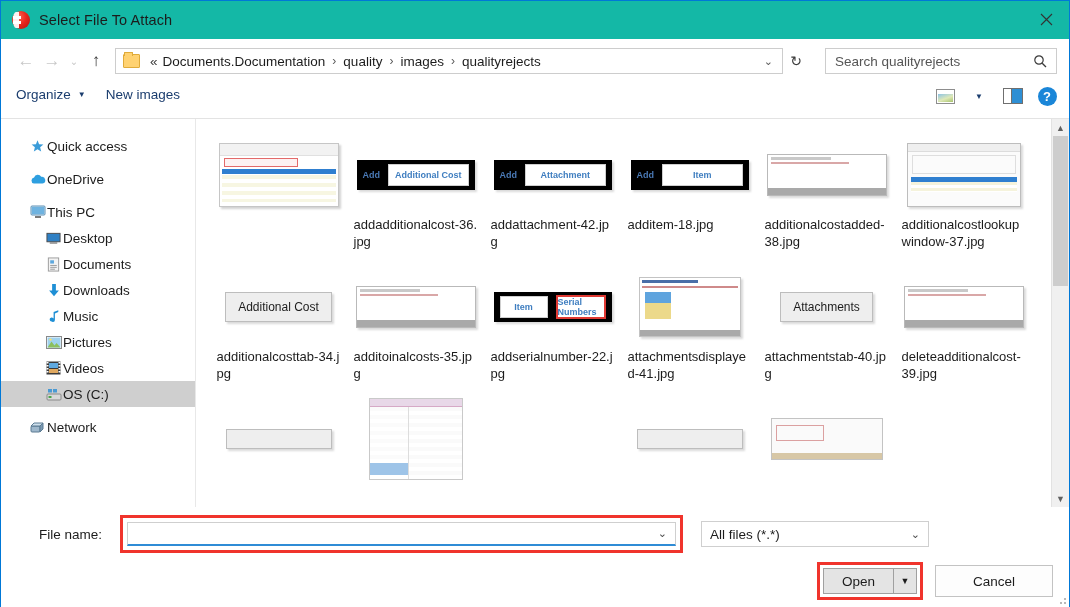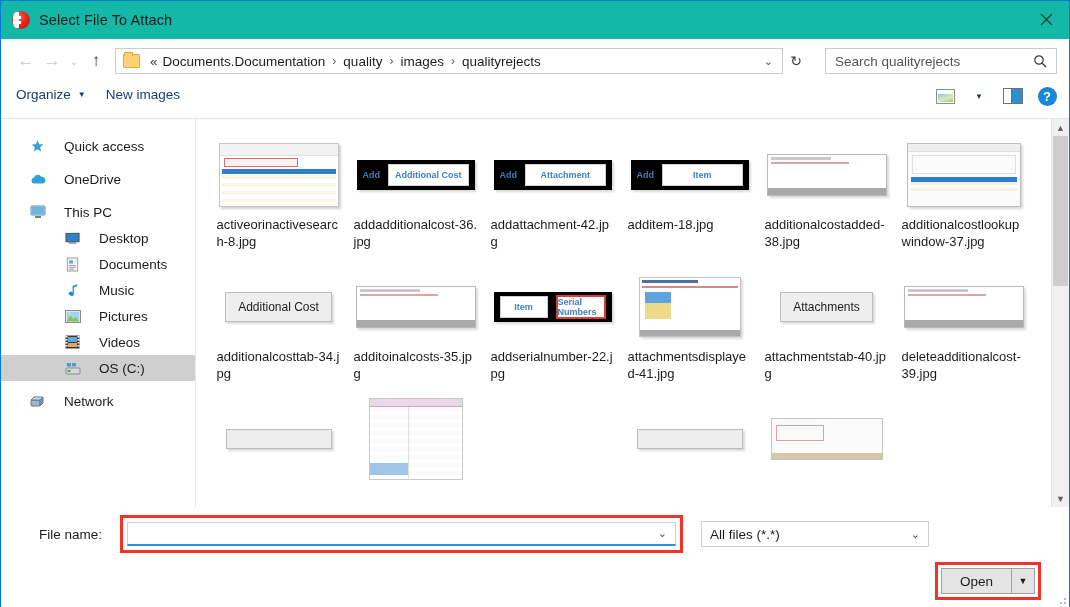--- a/index.html
+++ b/index.html
@@ -111,23 +111,23 @@
   }
 
   
   .body{display:flex;height:388px;}
   .sidebar{
     width:195px;flex:none;background:#fff;padding-top:14px;box-sizing:border-box;
     border-right:1px solid #e8e8e8;overflow:hidden;
   }
   .sb-item{
     height:26px;display:flex;align-items:center;font-size:13.5px;color:#1c1c1c;
-    padding-left:28px;gap:18px;white-space:nowrap;
-  }
-  .sb-item.child{padding-left:63px;}
+    padding-left:28px;gap:1px;white-space:nowrap;
+  }
+  .sb-item.child{padding-left:44px;}
   .sb-item.sel{background:#cfcfcf;}
   .sb-item.gap{margin-top:7px;}
   .sb-ic{width:17px;height:17px;flex:none;display:flex;align-items:center;justify-content:center;}
 
   .content{
     flex:1;position:relative;background:#fff;overflow:hidden;padding:22px 0 0 0;
     box-sizing:border-box;
   }
   .grid{
     display:flex;flex-wrap:wrap;padding-left:14px;
@@ -376,20 +376,28 @@
         <span class="sb-ic">
           <svg width="13" height="15" viewBox="0 0 13 16">
               <rect x="1" y="1" width="11" height="14" fill="#f3f3f3" stroke="#9a9a9a"></rect>
               <rect x="3" y="3.5" width="4" height="3.5" fill="#5ea8dd"></rect>
               <rect x="3" y="8.5" width="7" height="1" fill="#9a9a9a"></rect>
               <rect x="3" y="10.5" width="7" height="1" fill="#9a9a9a"></rect>
               <rect x="3" y="12.5" width="5" height="1" fill="#9a9a9a"></rect>
             </svg>
         </span>
         <span>Documents</span>
+      </div>
+      <div class="sb-item child">
+        <span class="sb-ic">
+          <svg width="14" height="15" viewBox="0 0 14 16">
+              <path d="M5 1 h4 v7 h3.2 L7 14 L1.8 8 H5 Z" fill="#1e8fd5"></path>
+            </svg>
+        </span>
+        <span>Downloads</span>
       </div>
       <div class="sb-item child">
         <span class="sb-ic">
           <svg width="13" height="15" viewBox="0 0 13 16">
               <path d="M5 13.2 a2.1 2.1 0 1 1 1.6 -2 V3.2 l5 -2 v2 l-3.6 1.5 v7 a2.1 2.1 0 1 1 -1.4 -2" fill="#1e8fd5"></path>
             </svg>
         </span>
         <span>Music</span>
       </div>
       <div class="sb-item child">
@@ -449,21 +457,20 @@
 
         <div class="tile">
           <div class="thumb">
             <div class="t-shot">
                 <div class="hdr"></div>
                 <div class="redline"></div>
                 <div class="blue"></div>
                 <div class="rows"></div>
               </div>
           </div>
-          <div class="fname">activeorinactivesearch-8.jpg</div>
         </div>
 
         <div class="tile">
           <div class="thumb">
             <div class="t-bar">
                 <span class="lbl">Add</span>
                 <span class="box">Additional Cost</span>
               </div>
           </div>
           <div class="fname">addadditionalcost-36.jpg</div>
@@ -629,20 +636,21 @@
       </div>
     </div>
 
     <div class="frow r2">
       <div class="open-wrap">
         <div class="open-btn">
           <span class="lbl">Open</span>
           <span class="split">▼</span>
         </div>
       </div>
+      <div class="cancel-btn">Cancel</div>
     </div>
   </div>
 
   <div class="grip">
     <i style="right:0;bottom:0"></i>
       <i style="right:4px;bottom:0"></i>
       <i style="right:0;bottom:4px"></i>
   </div>
 </div>
 

